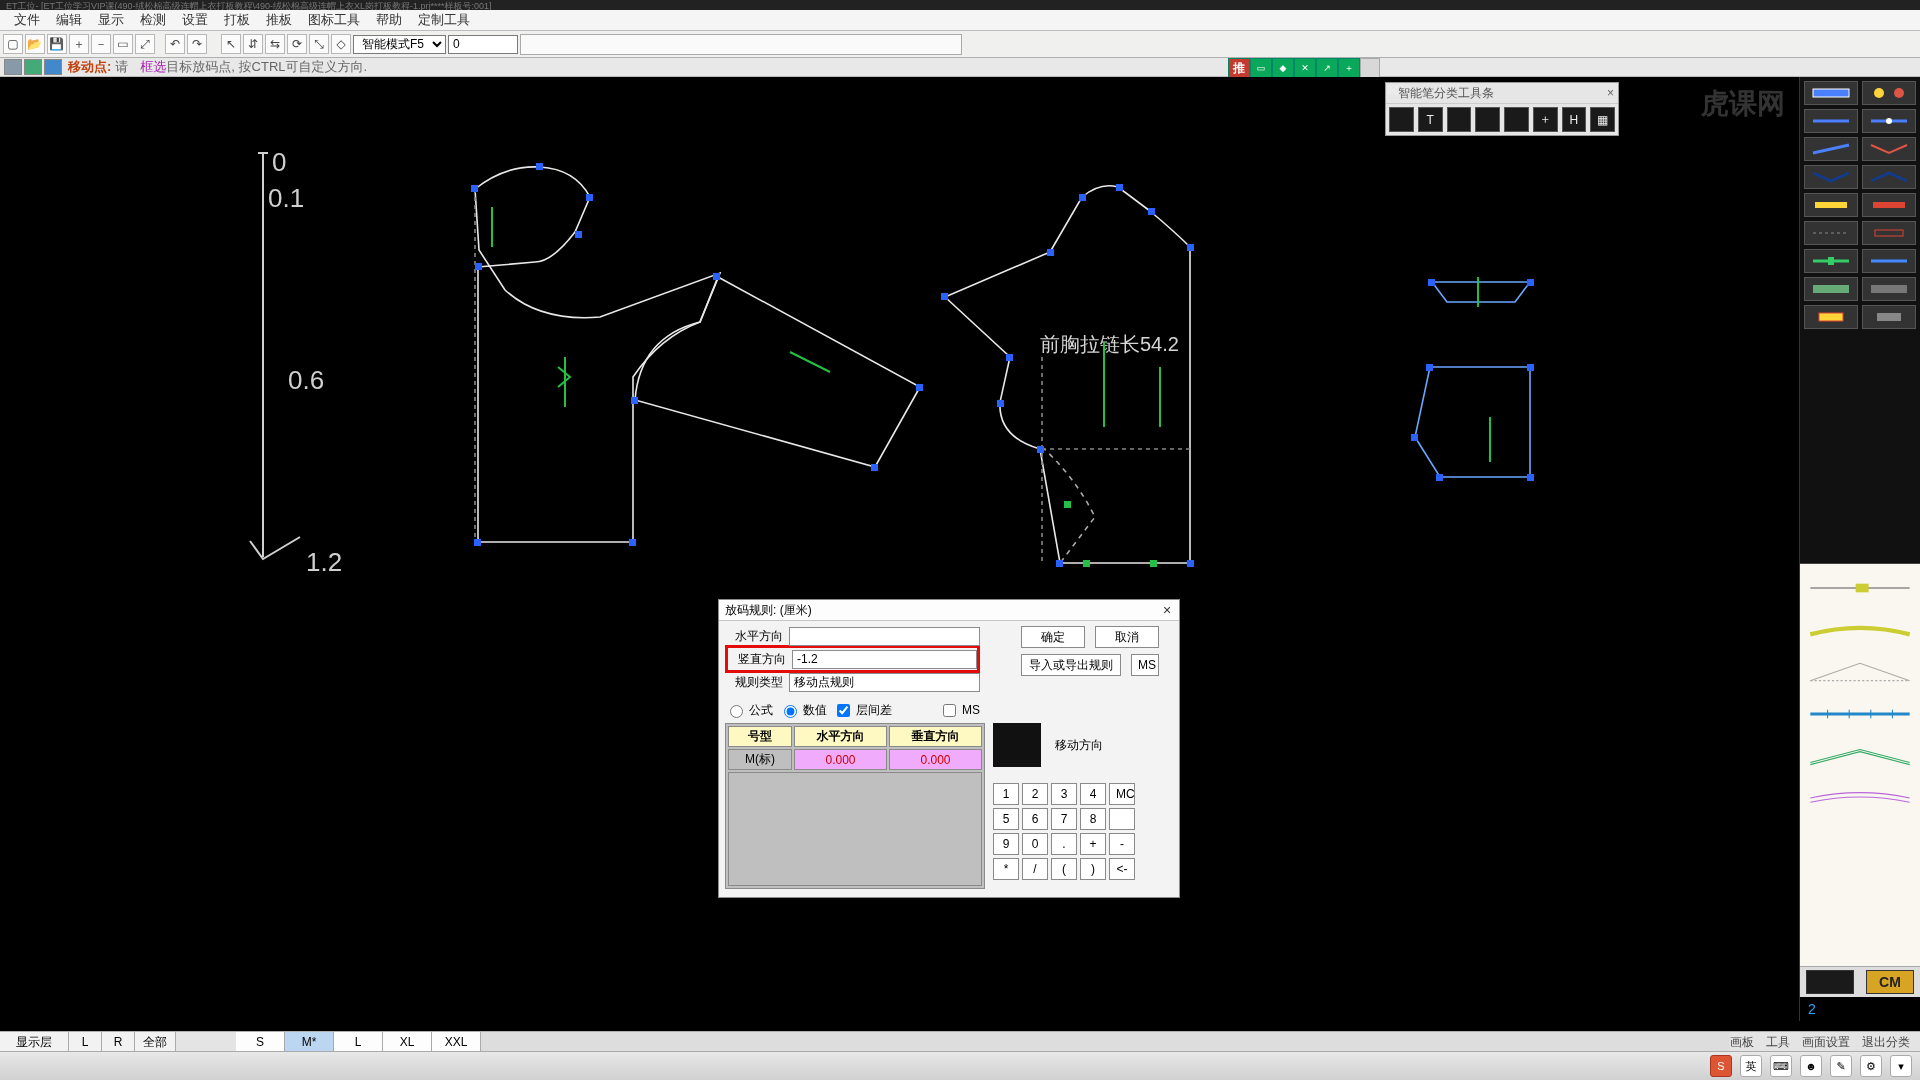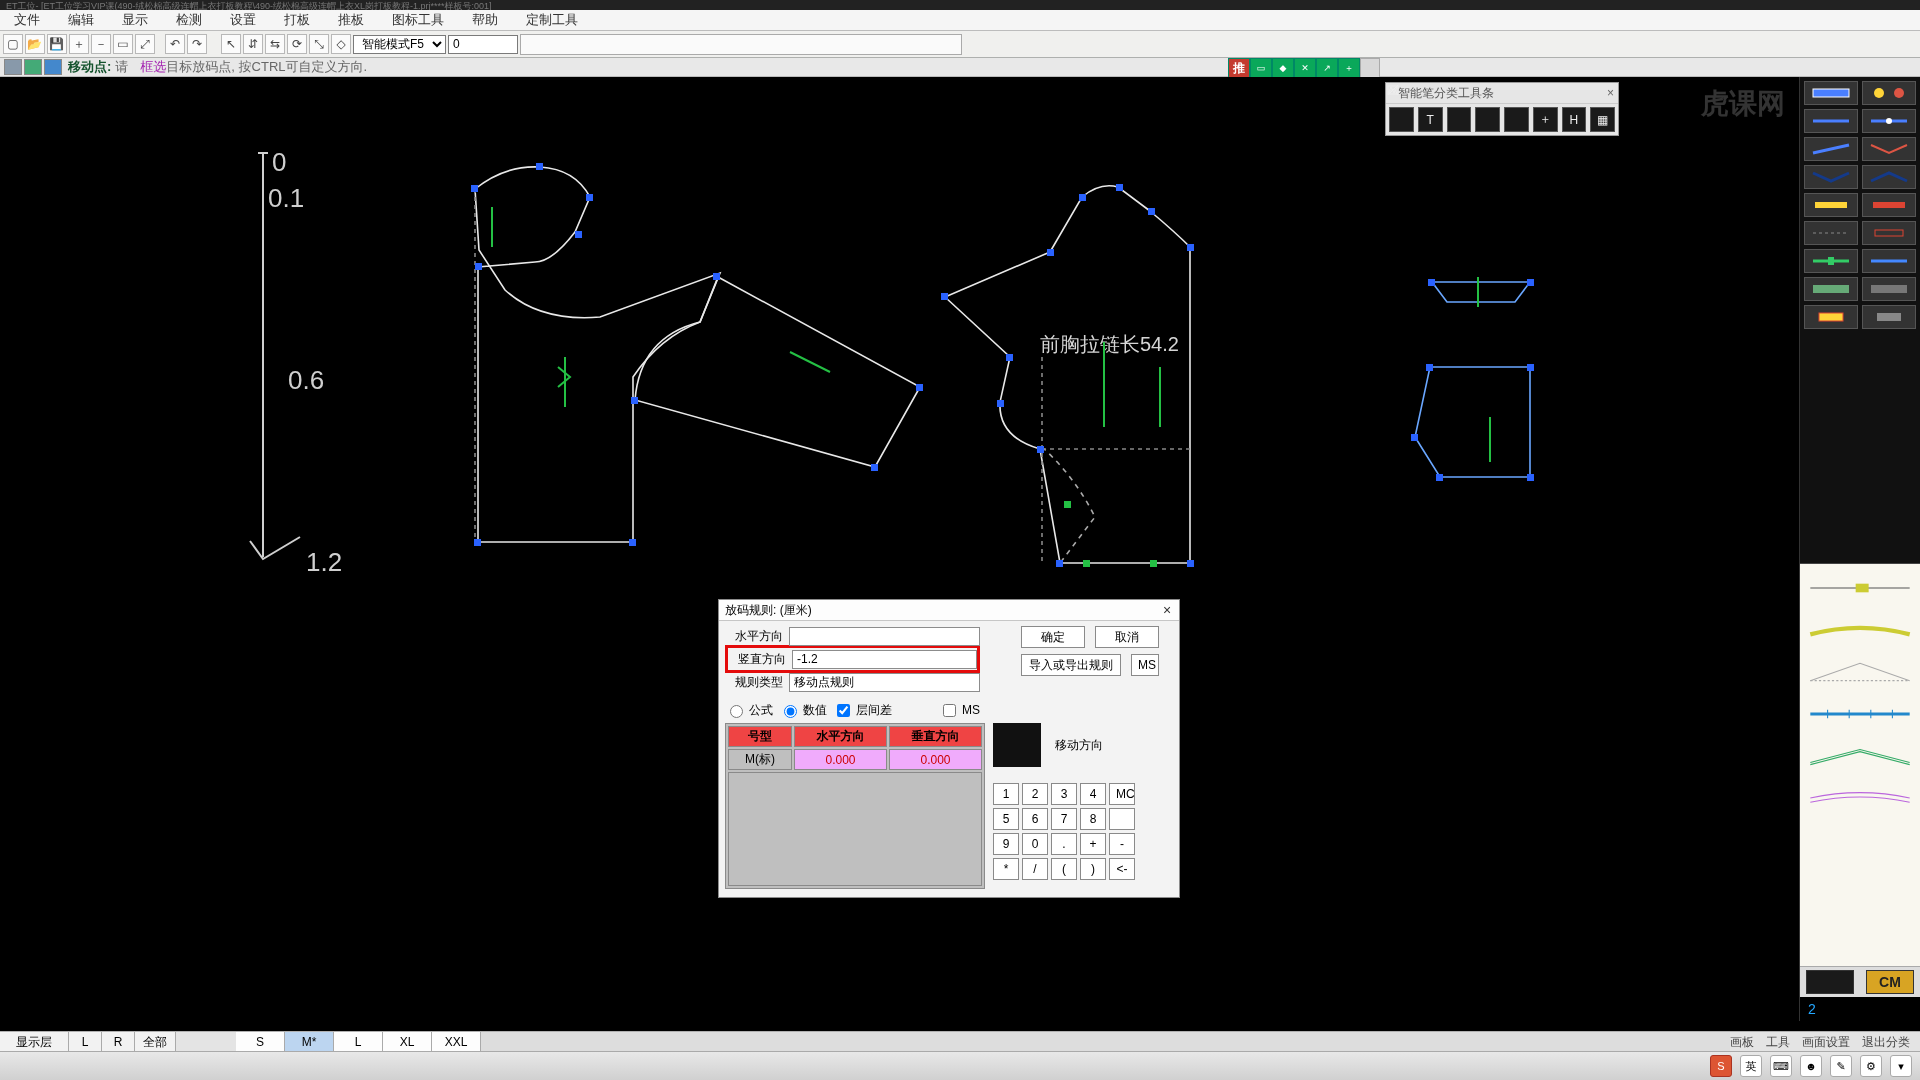--- a/index.html
+++ b/index.html
@@ -15,21 +15,21 @@
   height: 10px; background: #222;
   color: #777; font-size: 9px; overflow: hidden;
   padding-left: 6px; white-space: nowrap;
 }
 
 .menubar {
   height: 20px; background: #f5f5f5;
   display: flex; align-items: center;
   border-bottom: 1px solid #bcbcbc;
   padding-left: 6px;
-  gap: 12px;
+  gap: 0;
 }
 .menubar .item {
   padding: 0 8px; font-size: 13px; color: #333;
 }
 
 .toolbar {
   height: 26px; background: #f0f0ee;
   border-bottom: 1px solid #aeb0ae;
   display: flex; align-items: center;
   padding-left: 3px; gap: 2px;
@@ -56,21 +56,21 @@
   height: 18px; background: #e8e8e8;
   display: flex; align-items: center;
   padding-left: 4px;
   border-bottom: 1px solid #bcbcbc;
   font-size: 13px;
 }
 .hintrow .mini {
   width: 16px; height: 14px; border: 1px solid #888;
   background: #89a; margin-right: 2px;
 }
-.hintrow .lab { color: #14532d; font-weight: bold; margin: 0 4px; }
+.hintrow .lab { color: #c2410c; font-weight: bold; margin: 0 4px; }
 .hintrow .txt { color: #666; }
 .hintrow .strong { color: #a21caf; font-weight: normal; margin-left: 12px; }
 .hintrow .spacer { flex: 1; }
 .hintrow .pushgroup {
   display: flex; height: 18px;
 }
 .hintrow .pushgroup .pb {
   width: 20px; height: 18px; background: #0aa85a;
   border: 1px solid #086; display: flex;
   align-items: center; justify-content: center; color: #fff; font-size: 9px;
@@ -171,21 +171,21 @@
   border: 1px solid #8a8a8a; background: #fff;
   font-size: 12px;
 }
 .dialog button.wide { width: 100px; }
 .dialog button.sm { width: 28px; }
 .dialog .radios { display:flex; align-items:center; gap:6px; height:22px; margin-top:6px;}
 .dialog .radios label { display:flex; align-items:center; gap:3px;}
 .dialog .tablewrap { margin-top: 2px; display:flex; gap:8px;}
 .dialog .table { border: 1px solid #8a8a8a; width: 260px; background:#bfbfbf;}
 .dialog .table th, .dialog .table td { border: 1px solid #8a8a8a; font-size: 12px; text-align: center; height: 16px;}
-.dialog .table th { background:#ef4444;}
+.dialog .table th { background:#fef9c3;}
 .dialog .table td.red { color:#cc0000; background:#f0abfc;}
 .dialog .keypadwrap { display:flex; flex-direction: column; gap:16px;}
 .dialog .preview2 { display:flex; align-items:center; gap:14px;}
 .dialog .preview2 .pvbox { width:48px; height:44px; background:#111;}
 .dialog .keypad { display:grid; grid-template-columns: repeat(5, 26px); gap:3px;}
 .dialog .keypad button {
   width:26px; height:22px; border:1px solid #8a8a8a; background:#fff; font-size:12px;
 }
 
 

